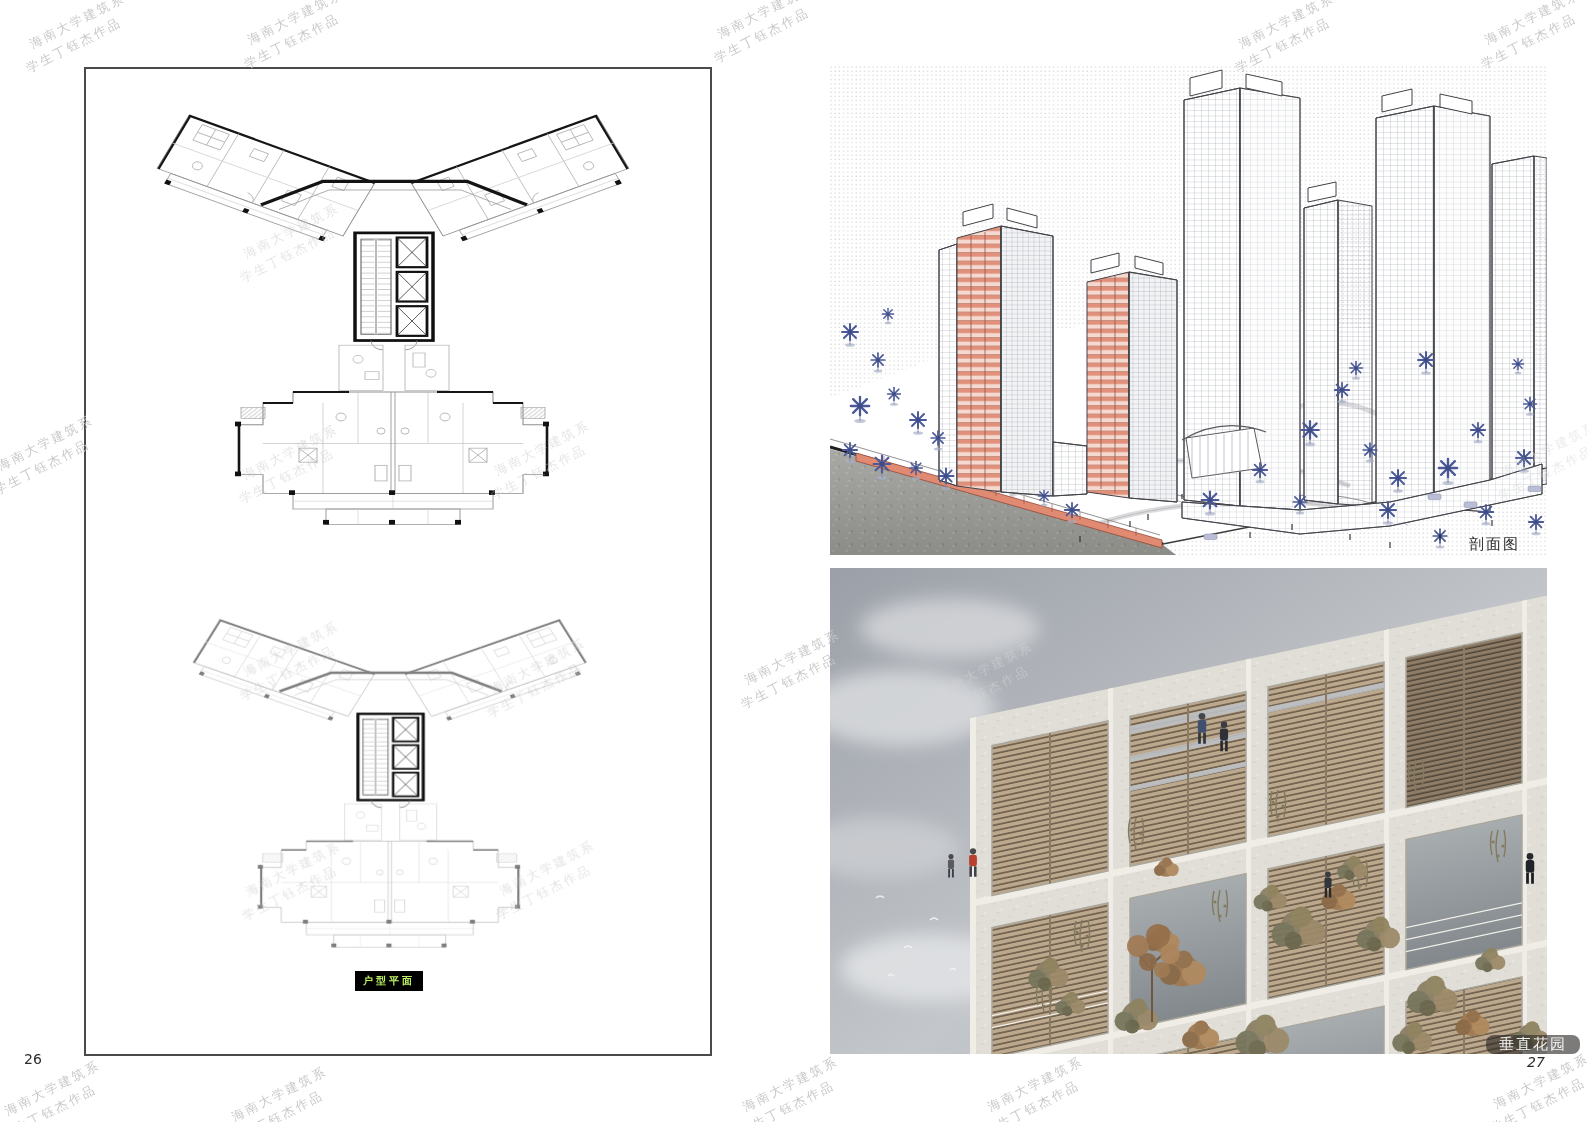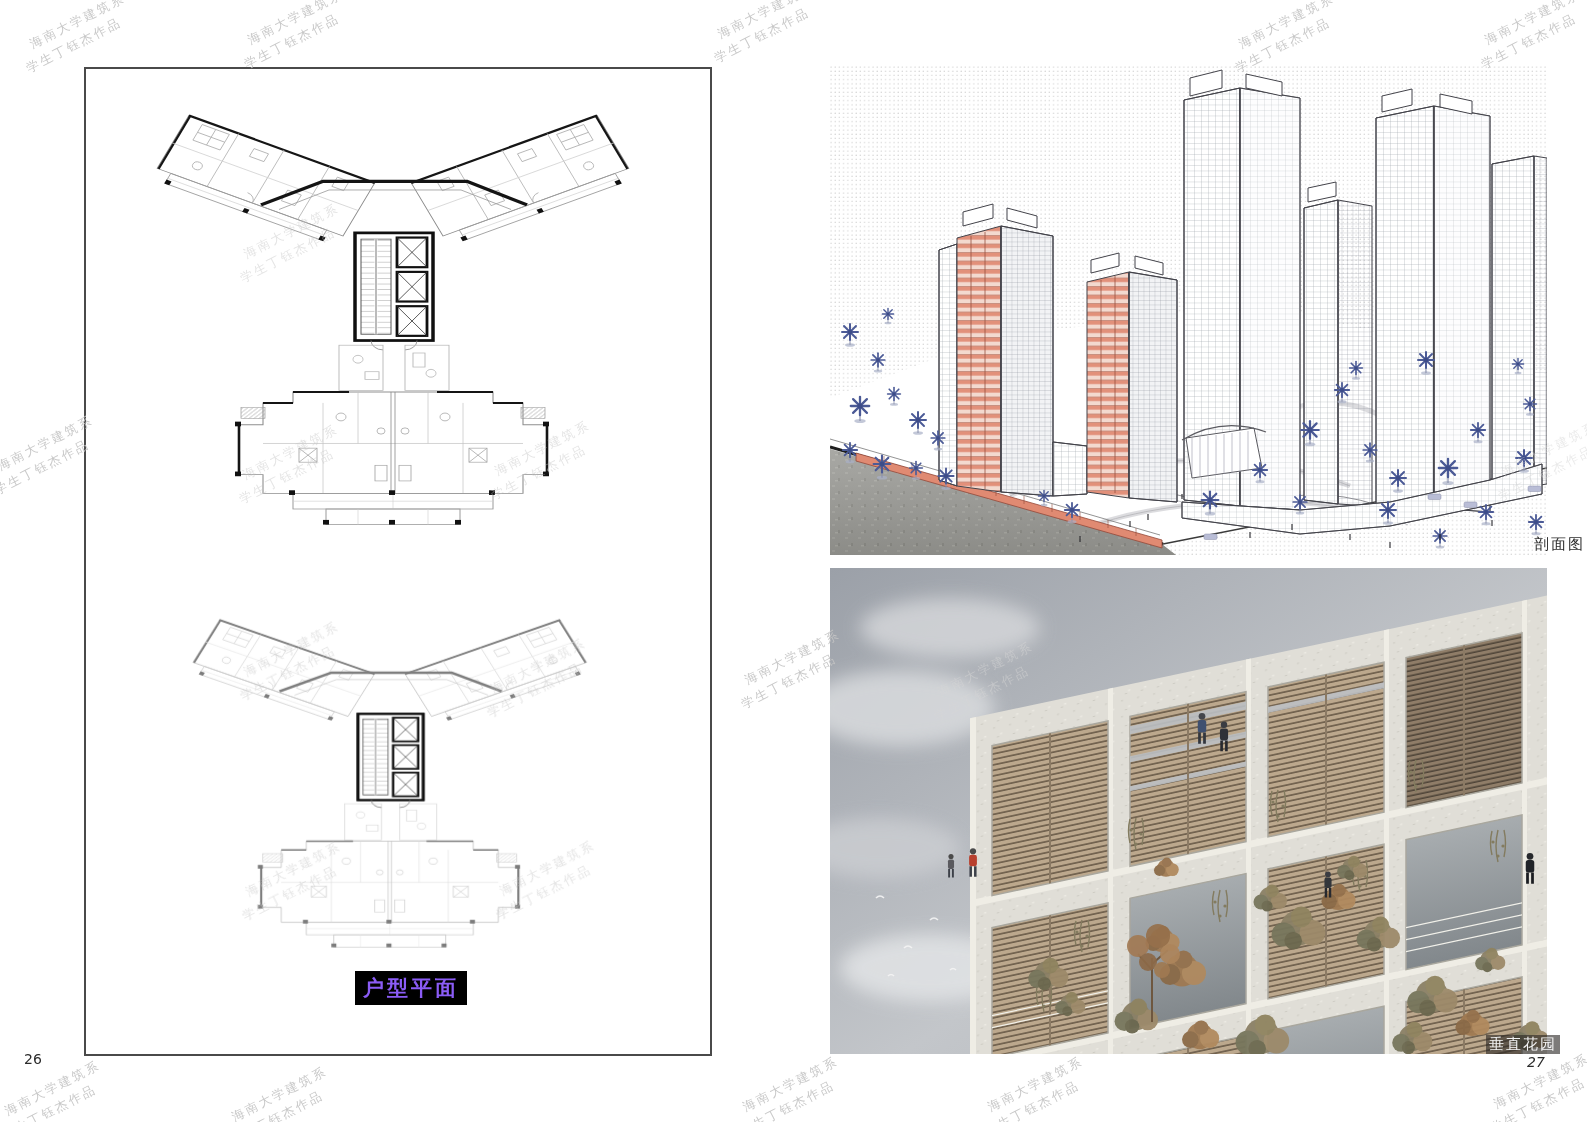--- a/index.html
+++ b/index.html
@@ -9,33 +9,33 @@
   .wm{position:absolute;transform:translate(-50%,-50%) rotate(-27deg);
       color:#c4c4c4;font-size:12.5px;letter-spacing:2.5px;line-height:1.6;
       white-space:nowrap;opacity:.92;pointer-events:none;z-index:6;}
   .wm span{display:block;}
   .wm span:last-child{margin-left:-14px;}
   .wm.f{opacity:.45;}
   .wm.oi{color:#d6d6d6;opacity:.5;}
   
   #left-box{position:absolute;left:84px;top:67px;width:628px;height:989px;
             border:2px solid #4a4a4a;box-sizing:border-box;background:#fff;}
-  #plan-caption{position:absolute;left:355px;top:971px;background:#000;color:#8b5cf6;
-                font-size:21px;font-weight:bold;letter-spacing:3px;padding:3px 8px;z-index:7;}
+  #plan-caption{position:absolute;left:355px;top:971px;background:#000;color:#bef264;
+                font-size:10px;font-weight:bold;letter-spacing:3px;padding:3px 8px;z-index:7;}
   .pagenum{position:absolute;color:#2b2b2b;font-size:14px;z-index:7;}
   #pn-left{left:24px;top:1051px;}
   #pn-right{left:1527px;top:1054px;font-style:italic;}
   
   .fig{position:absolute;overflow:hidden;}
   #fig-axon{left:830px;top:66px;width:717px;height:489px;}
   #fig-garden{left:830px;top:568px;width:717px;height:486px;}
-  #axon-caption{position:absolute;left:1534px;top:535px;color:#2b2b2b;font-size:15px;
+  #axon-caption{position:absolute;left:1469px;top:535px;color:#2b2b2b;font-size:15px;
                 letter-spacing:2px;z-index:7;}
   #garden-caption{position:absolute;left:1486px;top:1035px;color:#f4f4f4;font-size:15px;
-                  letter-spacing:2px;background:rgba(38,35,33,.6);padding:0 3px;z-index:7;}
+                  letter-spacing:2px;background:rgba(38,35,33,.6);padding:0 13px;z-index:7;border-radius:8px;}
   svg{display:block;}
 </style>
 </head>
 <body>
 
 <div id="page">
 
   <div id="left-box">
     <svg width="624" height="985" viewBox="0 0 624 985">
       <defs>

